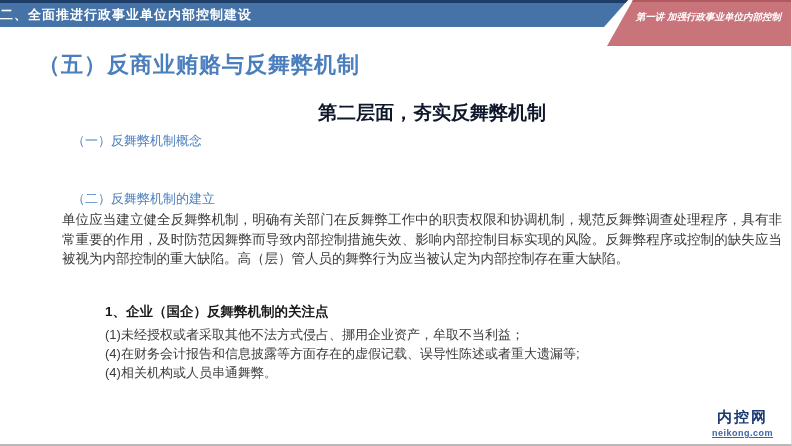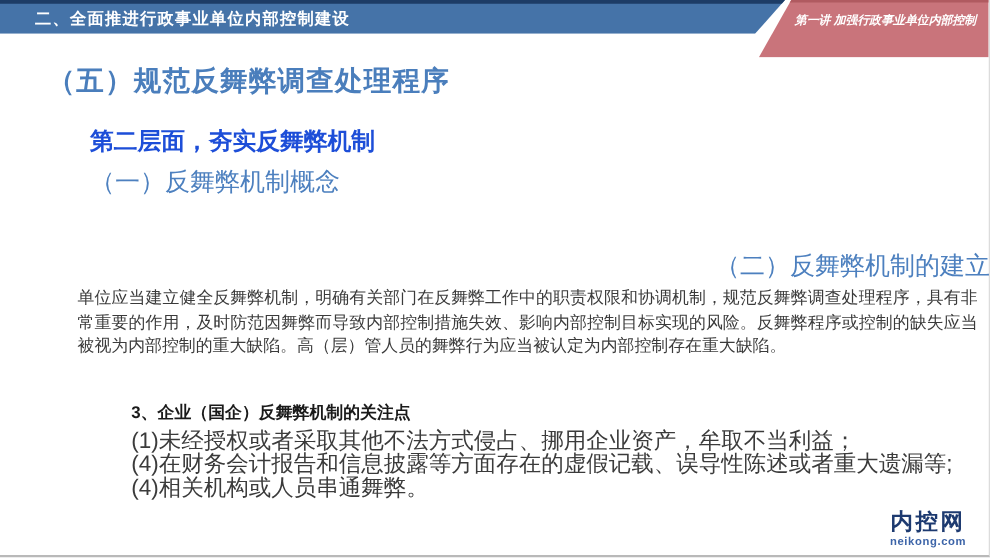--- a/index.html
+++ b/index.html
@@ -33,21 +33,20 @@
     width: 628px;
     height: 30px;
     background: #4573a8;
     border-top: 3px solid #1d3c66;
     box-sizing: border-box;
     clip-path: polygon(0 0, 628px 0, 604px 27px, 0 27px);
     color: #ffffff;
     font-size: 13px;
     font-weight: bold;
     line-height: 24px;
-    padding-left: 28px;
     letter-spacing: 1px;
   }
   .header-ribbon {
     position: absolute;
     top: 0; right: 0;
     width: 184px;
     height: 46px;
     background: #c9747b;
     border-top: 2px solid #b05a60;
     box-sizing: border-box;
@@ -70,98 +69,99 @@
     margin: 16px 0 0 38px;
     font-size: 22px;
     font-weight: bold;
     color: #4a7ebc;
     letter-spacing: 1px;
   }
   .subtitle {
     margin: 20px 0 0 72px;
     font-size: 19px;
     font-weight: bold;
-    color: #1d4ed8;
+    color: #0f172a;
+    text-align: center;
   }
   .section-heading {
     margin: 6px 0 2px 72px;
-    font-size: 20px;
+    font-size: 13px;
     color: #4d80bf;
   }
   .section-heading.second {
     margin-top: 40px;
-    text-align: right;
   }
   .section-body {
     margin: 2px 10px 0 62px;
     font-size: 13.5px;
     line-height: 19.5px;
     color: #3b3b3b;
     text-align: justify;
   }
   .list-block {
     margin: 34px 0 0 105px;
   }
   .list-title {
     font-size: 13.5px;
     font-weight: bold;
     color: #1a1a1a;
     margin-bottom: 4px;
   }
   .list-item {
-    font-size: 18px;
+    font-size: 13px;
     line-height: 19px;
     color: #3b3b3b;
   }
   
   .logo {
     position: absolute;
     right: 18px;
     bottom: 6px;
     text-align: center;
   }
   .logo-text {
-    font-size: 18px;
+    font-size: 15px;
     font-weight: bold;
     color: #1d3a70;
     letter-spacing: 2px;
     line-height: 22px;
   }
   .logo-domain {
     font-size: 9px;
     font-weight: bold;
     color: #3c64a8;
     letter-spacing: 0.5px;
+    text-decoration: underline;
   }
 </style>
 </head>
 <body>
 
 <div class="slide">
 
   <div class="header">
     <div class="header-bar">二、全面推进行政事业单位内部控制建设</div>
     <div class="header-ribbon">第一讲  加强行政事业单位内部控制</div>
   </div>
 
   <div class="content">
 
-    <div class="page-title">（五）规范反舞弊调查处理程序</div>
+    <div class="page-title">（五）反商业贿赂与反舞弊机制</div>
 
     <div class="subtitle">第二层面，夯实反舞弊机制</div>
 
     <div class="section-heading">（一）反舞弊机制概念</div>
 
 
     <div class="section-heading second">（二）反舞弊机制的建立</div>
 
     <div class="section-body">单位应当建立健全反舞弊机制，明确有关部门在反舞弊工作中的职责权限和协调机制，规范反舞弊调查处理程序，具有非常重要的作用，及时防范因舞弊而导致内部控制措施失效、影响内部控制目标实现的风险。反舞弊程序或控制的缺失应当被视为内部控制的重大缺陷。高（层）管人员的舞弊行为应当被认定为内部控制存在重大缺陷。</div>
 
     <div class="list-block">
-      <div class="list-title">3、企业（国企）反舞弊机制的关注点</div>
+      <div class="list-title">1、企业（国企）反舞弊机制的关注点</div>
       <div class="list-item">(1)未经授权或者采取其他不法方式侵占、挪用企业资产，牟取不当利益；</div>
       <div class="list-item">(4)在财务会计报告和信息披露等方面存在的虚假记载、误导性陈述或者重大遗漏等;</div>
       <div class="list-item">(4)相关机构或人员串通舞弊。</div>
     </div>
 
   </div>
 
   <div class="logo">
     <div class="logo-text">内控网</div>
     <div class="logo-domain">neikong.com</div>

